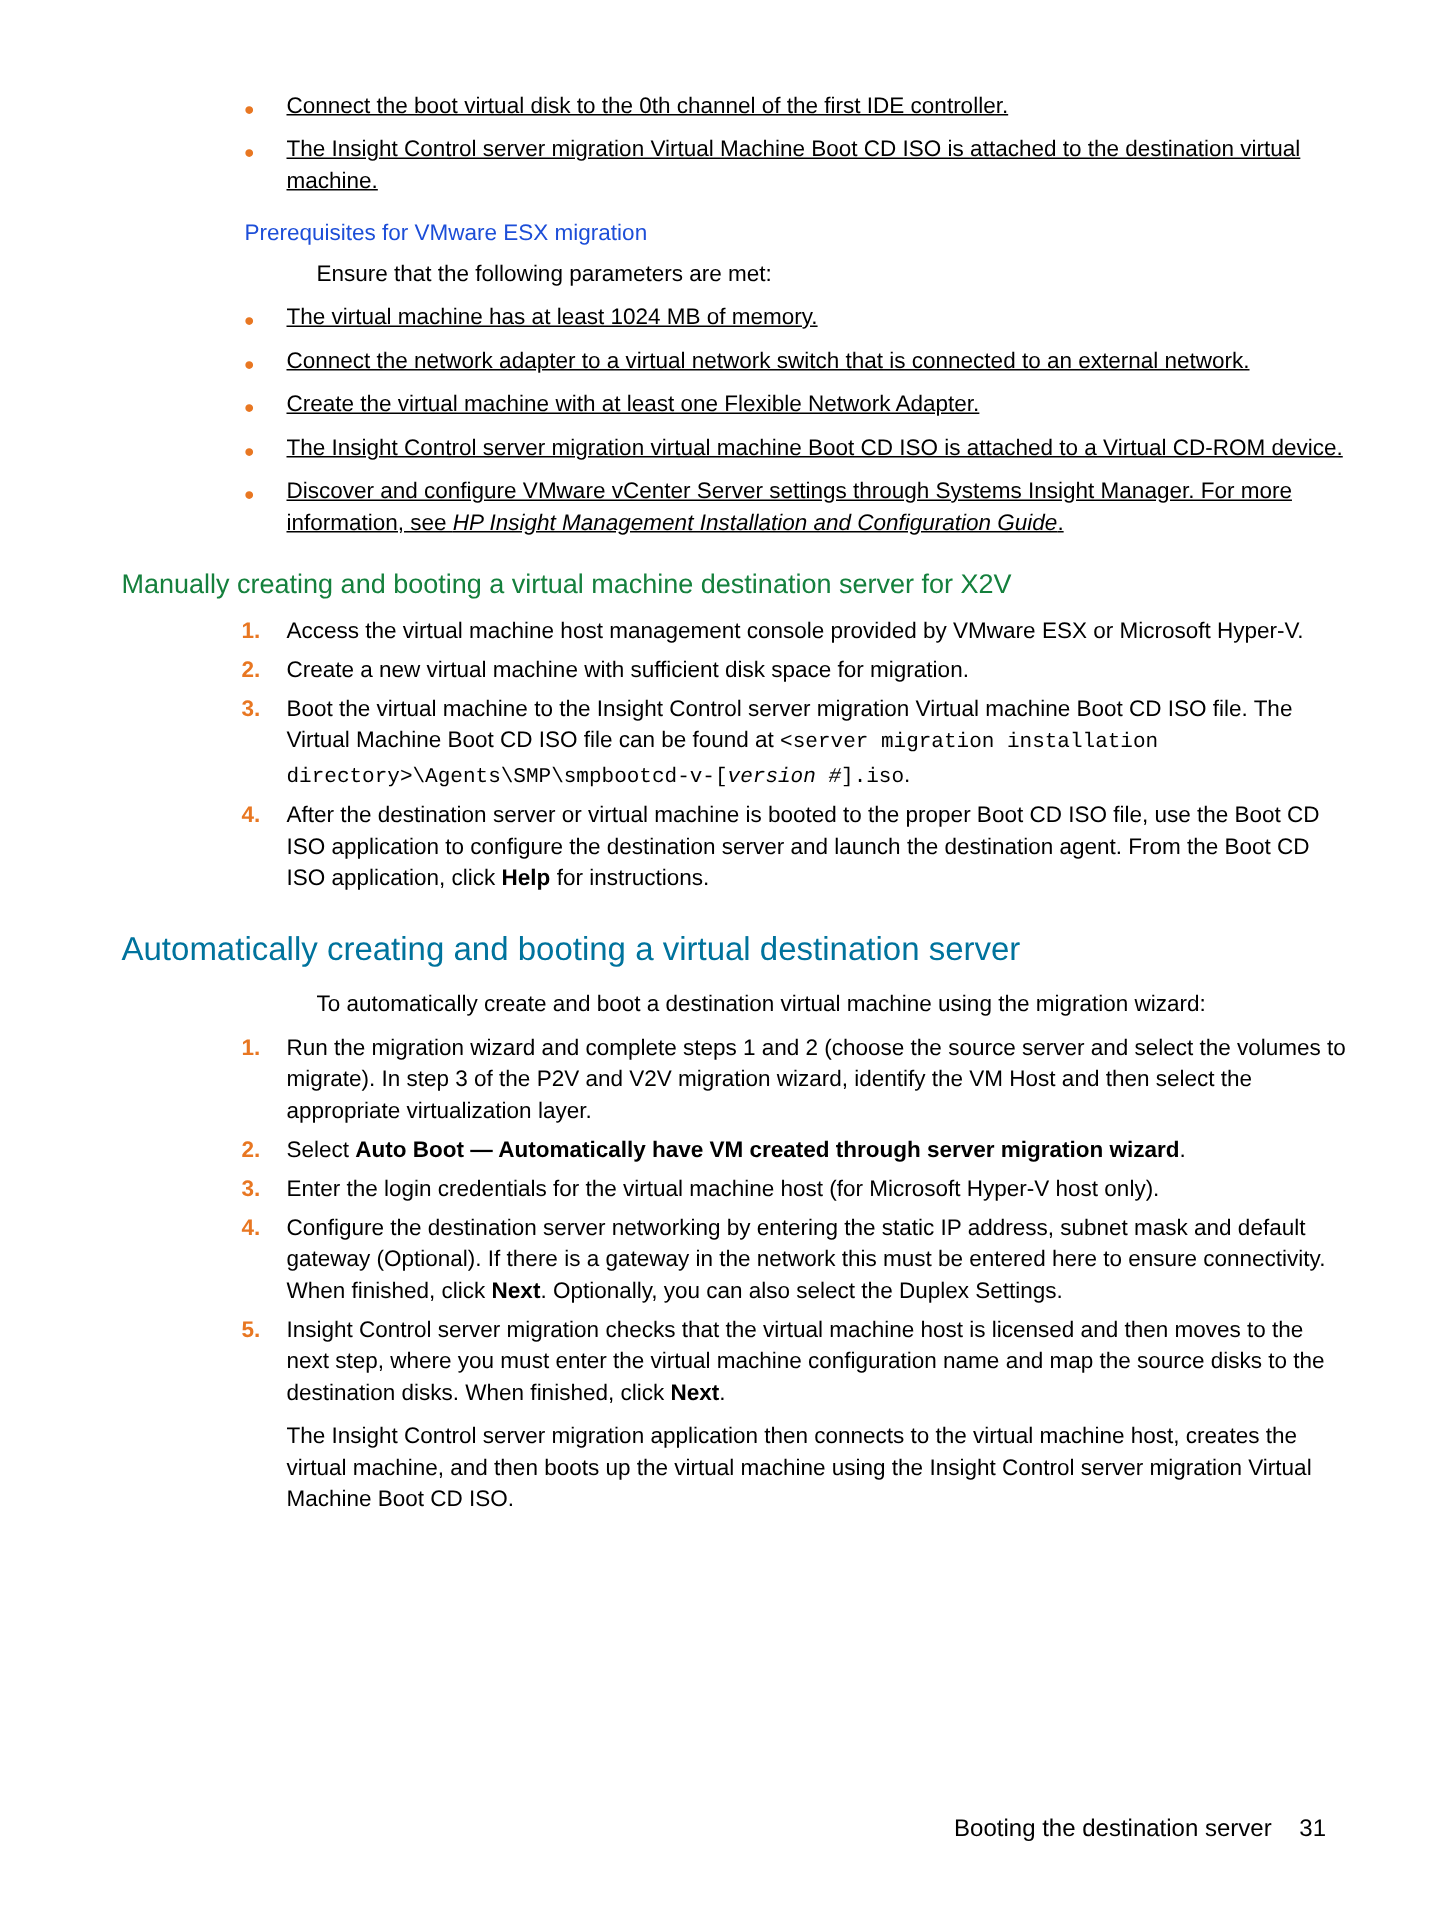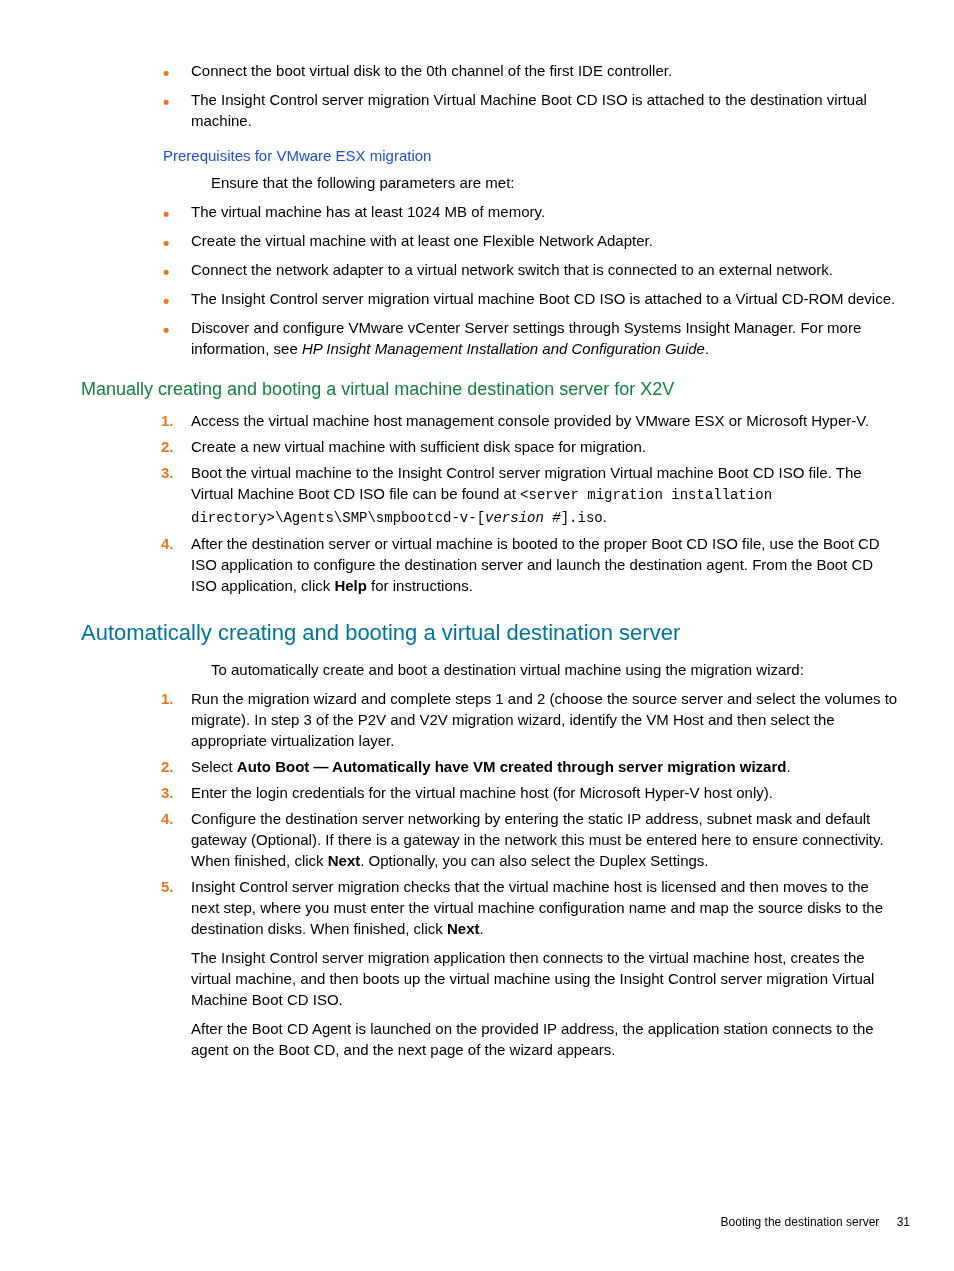--- a/index.html
+++ b/index.html
@@ -7,21 +7,21 @@
       font-family: Arial, Helvetica, sans-serif;
       font-size: 15px;
       line-height: 1.4;
       color: #000;
       width: 954px;
       height: 1271px;
       padding: 60px 53px 40px 53px;
       position: relative;
     }
     .content-block { margin-left: 110px; }
-    ul { list-style: none; }
+    ul { list-style: none; text-decoration: underline; }
     ul li {
       position: relative;
       padding-left: 28px;
       margin-bottom: 8px;
     }
     ul li::before {
       content: "•";
       position: absolute;
       left: 0;
       top: 1px;
@@ -70,44 +70,44 @@
       margin-bottom: 10px;
       margin-left: 28px;
     }
     .intro { margin-bottom: 8px; margin-left: 48px; }
     .italic { font-style: italic; text-align: center; }
     .bold { font-weight: bold; }
     .mono { font-family: "Courier New", monospace; font-size: 14px; }
     .footer {
       position: absolute;
       bottom: 40px;
-      right: 44px;
-      font-size: 12px;
+      right: 70px;
+      font-size: 16px;
       margin-left: 44px;
     }
     .footer-page { margin-left: 14px; }
   </style>
 </head>
 <body>
 
 <div class="content-block">
   <ul>
     <li>Connect the boot virtual disk to the 0th channel of the first IDE controller.</li>
     <li>The Insight Control server migration Virtual Machine Boot CD ISO is attached to the destination virtual machine.</li>
   </ul>
 </div>
 
 <div class="h3">Prerequisites for VMware ESX migration</div>
 
 <div class="content-block">
   <div class="intro">Ensure that the following parameters are met:</div>
   <ul>
     <li>The virtual machine has at least 1024 MB of memory.</li>
+    <li>Connect the network adapter to a virtual network switch that is connected to an external network.</li>
     <li>Create the virtual machine with at least one Flexible Network Adapter.</li>
-    <li>Connect the network adapter to a virtual network switch that is connected to an external network.</li>
     <li>The Insight Control server migration virtual machine Boot CD ISO is attached to a Virtual CD-ROM device.</li>
     <li><span>Discover and configure VMware vCenter Server settings through Systems Insight Manager. For more information, see </span><span class="italic">HP Insight Management Installation and Configuration Guide</span><span>.</span></li>
   </ul>
 </div>
 
 <div class="h2">Manually creating and booting a virtual machine destination server for X2V</div>
 
 <div class="content-block">
   <ol>
     <li>Access the virtual machine host management console provided by VMware ESX or Microsoft Hyper-V.</li>
@@ -122,21 +122,20 @@
 <div class="content-block">
   <div class="intro">To automatically create and boot a destination virtual machine using the migration wizard:</div>
   <ol>
     <li>Run the migration wizard and complete steps 1 and 2 (choose the source server and select the volumes to migrate). In step 3 of the P2V and V2V migration wizard, identify the VM Host and then select the appropriate virtualization layer.</li>
     <li><span>Select </span><span class="bold">Auto Boot — Automatically have VM created through server migration wizard</span><span>.</span></li>
     <li>Enter the login credentials for the virtual machine host (for Microsoft Hyper-V host only).</li>
     <li><span>Configure the destination server networking by entering the static IP address, subnet mask and default gateway (Optional). If there is a gateway in the network this must be entered here to ensure connectivity. When finished, click </span><span class="bold">Next</span><span>. Optionally, you can also select the Duplex Settings.</span></li>
     <li>
       <span>Insight Control server migration checks that the virtual machine host is licensed and then moves to the next step, where you must enter the virtual machine configuration name and map the source disks to the destination disks. When finished, click </span><span class="bold">Next</span><span>.</span>
       <p>The Insight Control server migration application then connects to the virtual machine host, creates the virtual machine, and then boots up the virtual machine using the Insight Control server migration Virtual Machine Boot CD ISO.</p>
-      <p>After the Boot CD Agent is launched on the provided IP address, the application station connects to the agent on the Boot CD, and the next page of the wizard appears.</p>
     </li>
   </ol>
 </div>
 
 <div class="footer">
   <span>Booting the destination server</span>
   <span class="footer-page">31</span>
 </div>
 
 </body></html>

